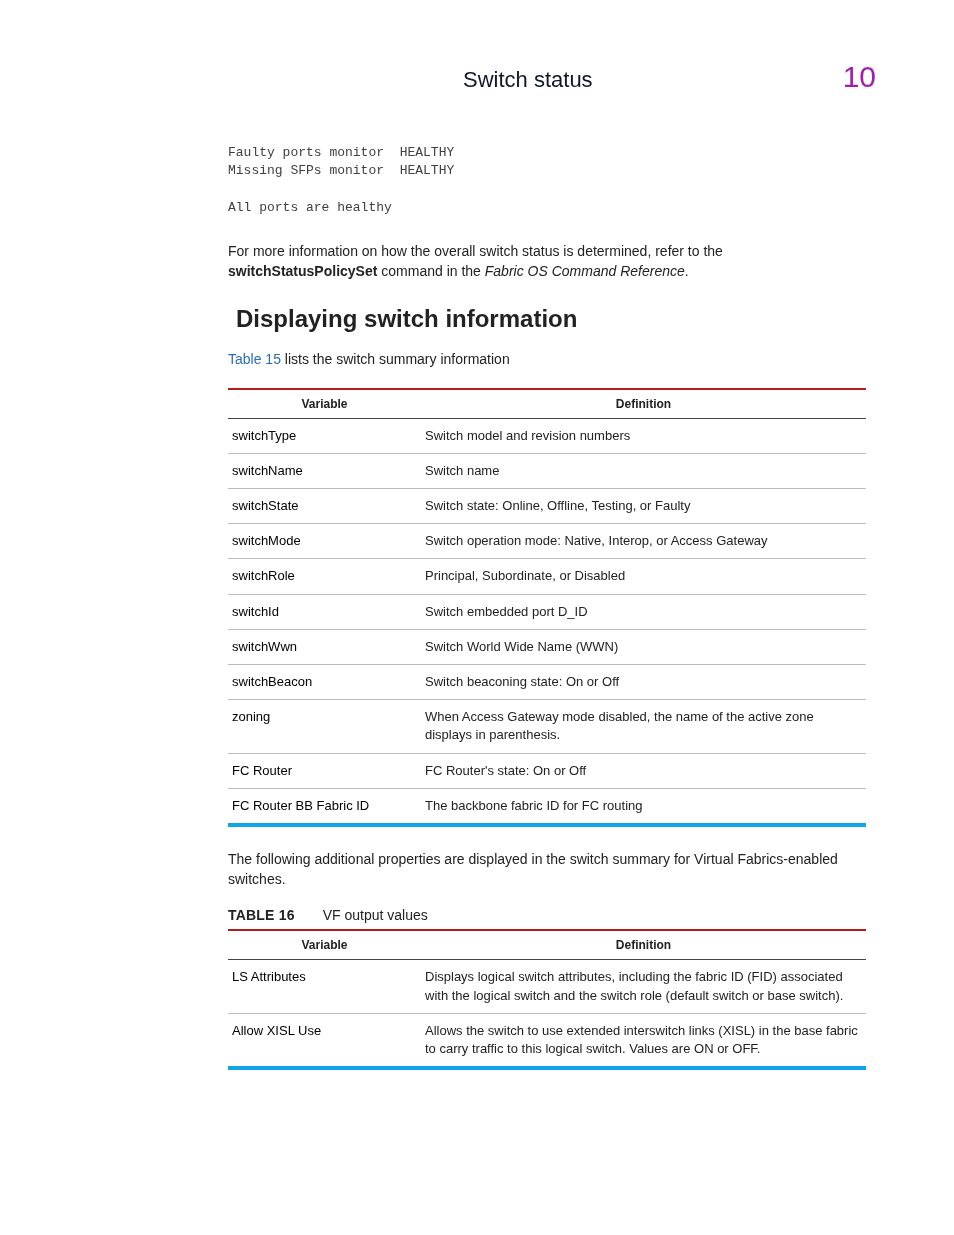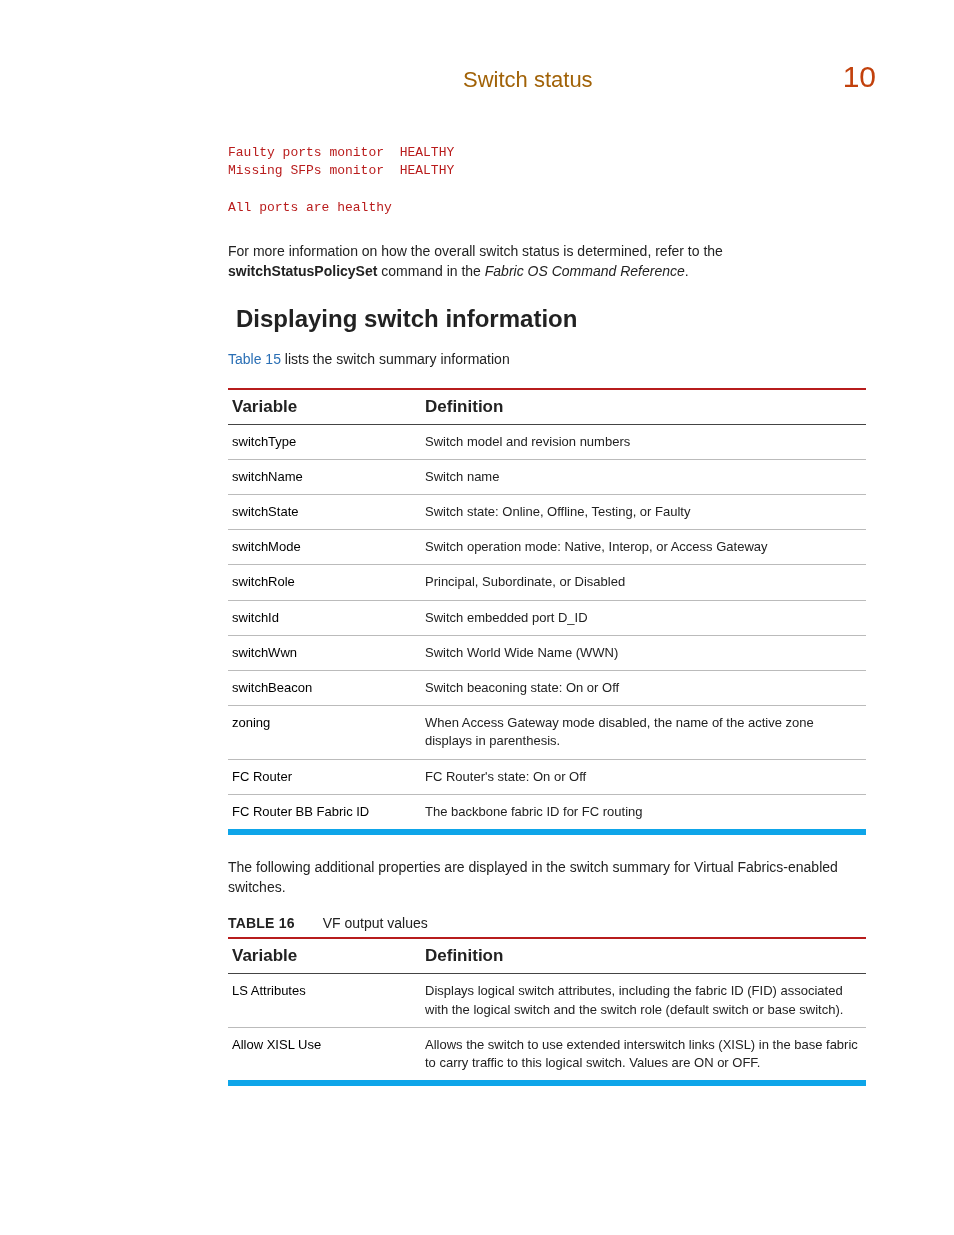--- a/index.html
+++ b/index.html
@@ -16,38 +16,38 @@
   .header {
     display: flex;
     justify-content: flex-end;
     align-items: baseline;
     gap: 250px;
     margin-bottom: 50px;
   }
   .header-title {
     font-size: 22px;
     font-weight: 400;
-    color: #a16207;
+    color: #0f172a;
   }
   .header-num {
     font-size: 30px;
     font-weight: 400;
-    color: #c2410c;
+    color: #a21caf;
   }
   .content {
     margin-left: 150px;
     margin-right: 10px;
   }
   pre.mono {
     font-family: "Courier New", Courier, monospace;
     font-size: 13px;
     line-height: 1.4;
     margin: 0 0 24px 0;
     white-space: pre;
-    color: #b91c1c;
+    color: #404040;
   }
   p.body {
     font-size: 14px;
     line-height: 1.45;
     margin: 0 0 18px 0;
     color: #222;
   }
   .bold { font-weight: 700; }
   .italic { font-style: italic; }
   h2.section {
@@ -64,35 +64,35 @@
     margin: 14px 0 6px 0;
   }
   .table-caption .tlabel { font-weight: 700; letter-spacing: 0.2px; }
   .table-caption .tgap { display:inline-block; width:28px; }
   table.listing {
     width: 100%;
     border-collapse: collapse;
     font-size: 13px;
   }
   table.listing thead th {
-    text-align: left;
+    text-align: center;
     font-weight: 700;
-    font-size: 17px;
+    font-size: 12px;
     padding: 7px 4px;
     border-top: 2px solid #b71c1c;
     border-bottom: 1px solid #444;
   }
   table.listing tbody td {
     padding: 8px 4px;
     border-bottom: 1px solid #bbb;
     vertical-align: top;
     line-height: 1.4;
   }
   table.listing tbody tr:last-child td {
-    border-bottom: 6px solid #0ea5e9;
+    border-bottom: 4px solid #0ea5e9;
   }
   table.listing td.var {
     width: 185px;
     color: #000000;
   }
 </style>
 </head>
 <body>
 
 <div class="page">

